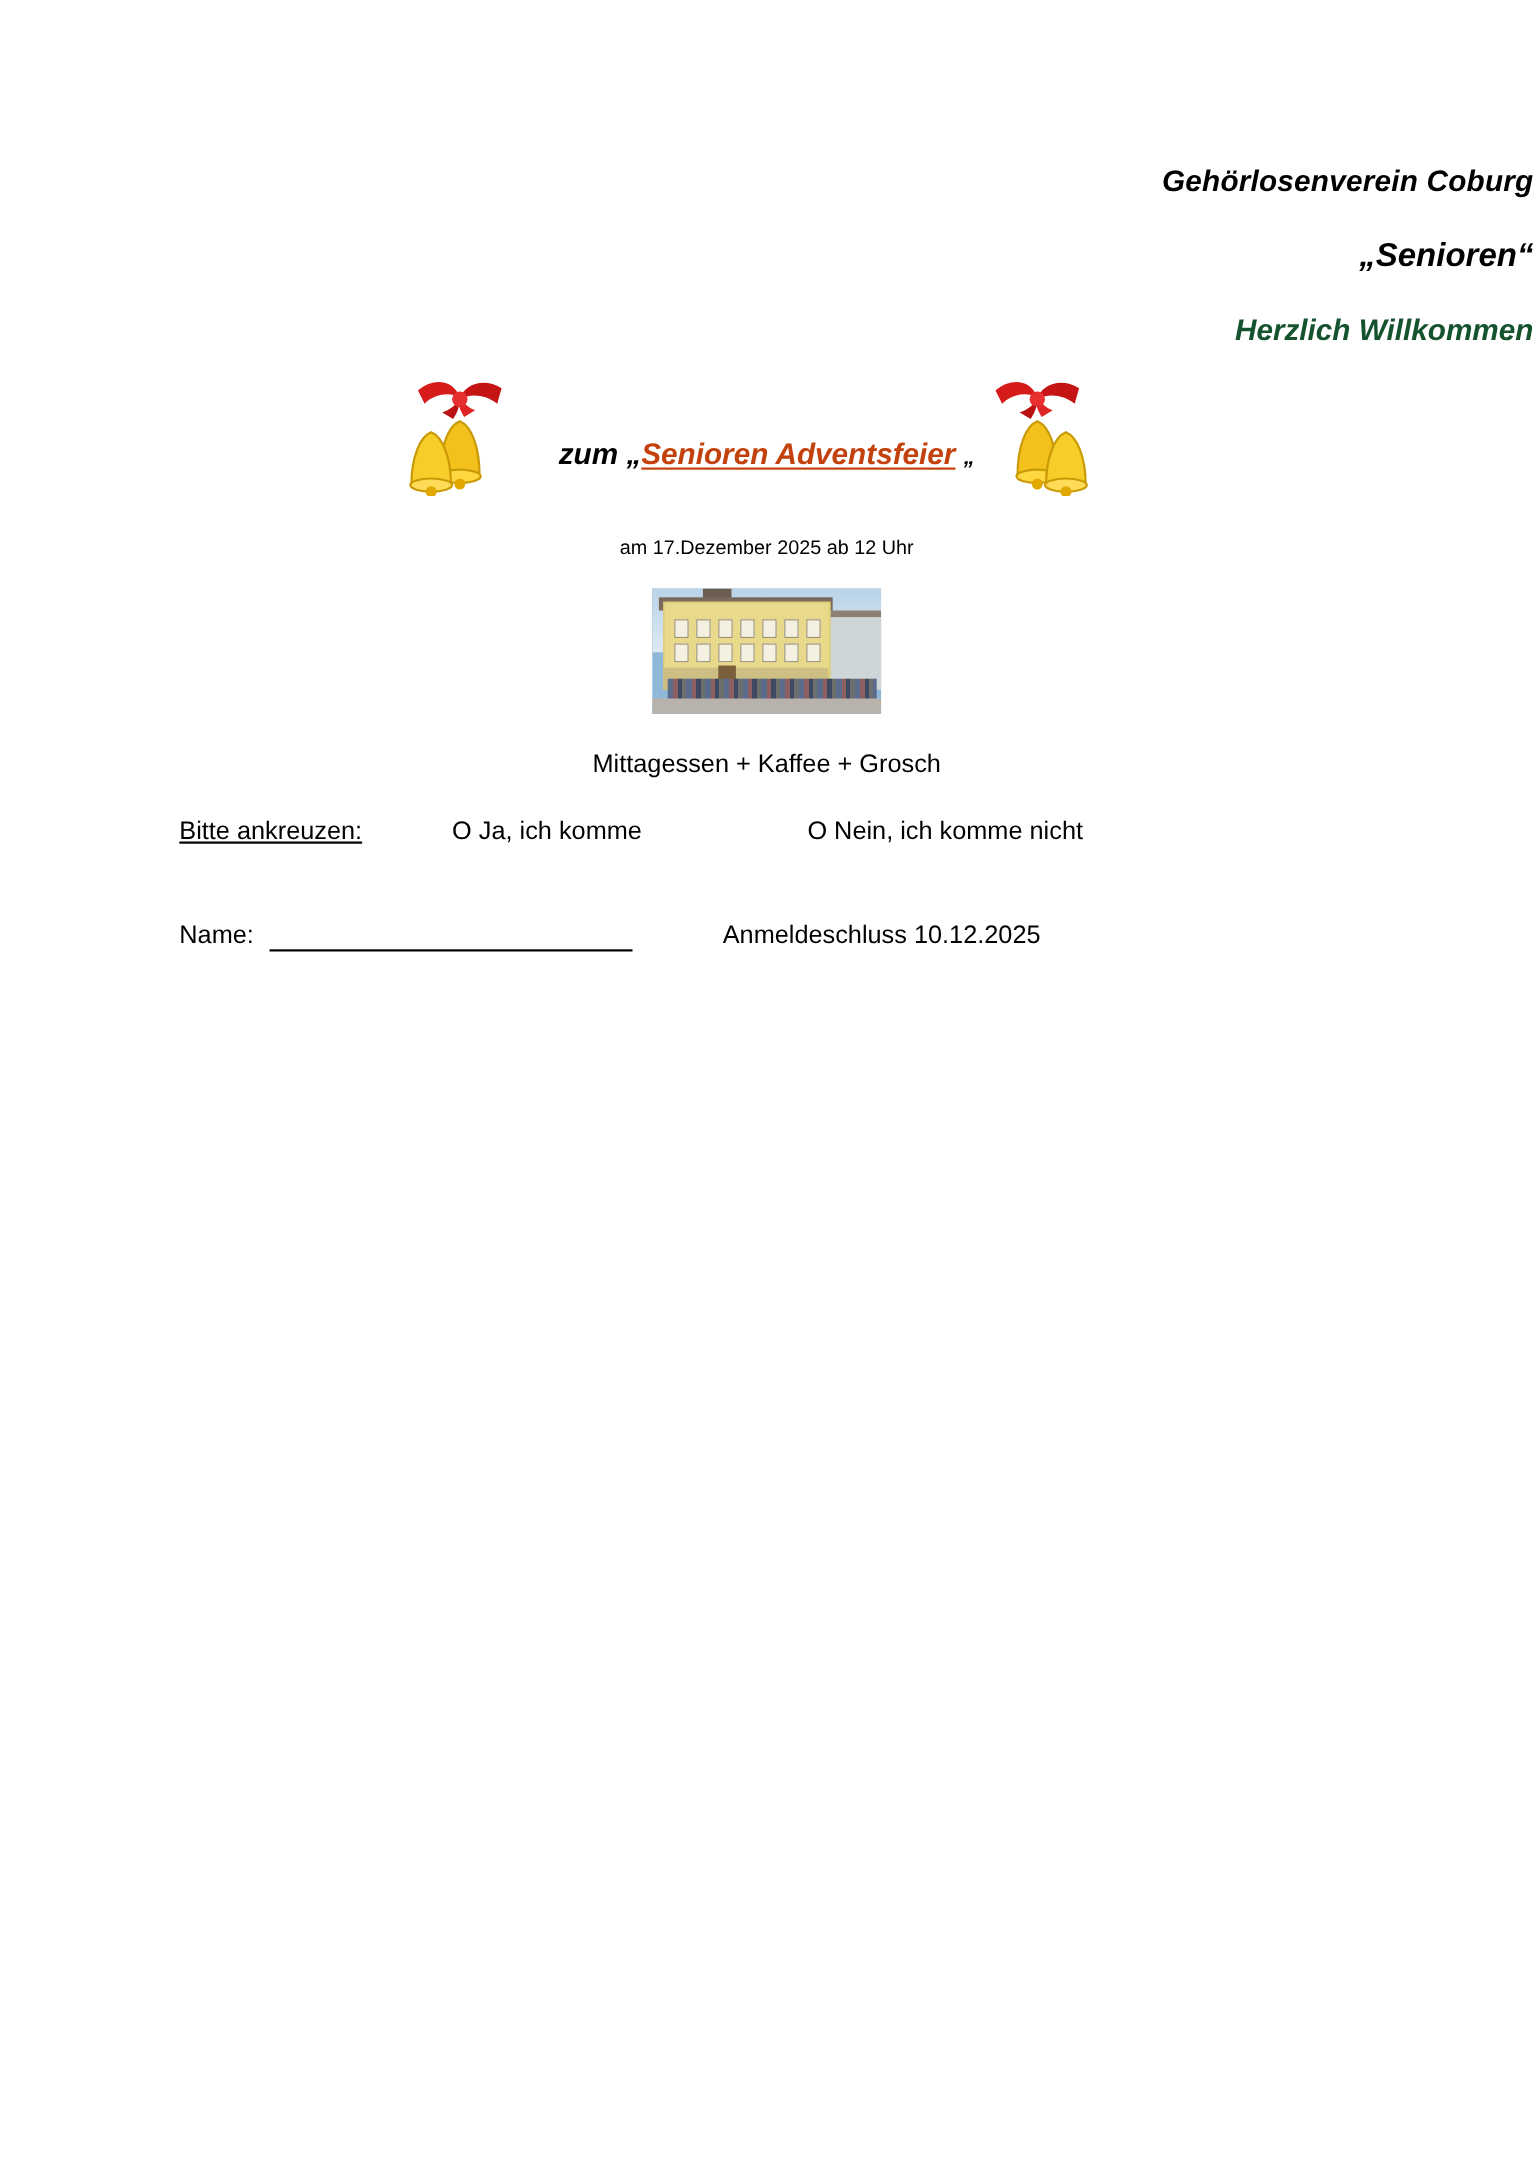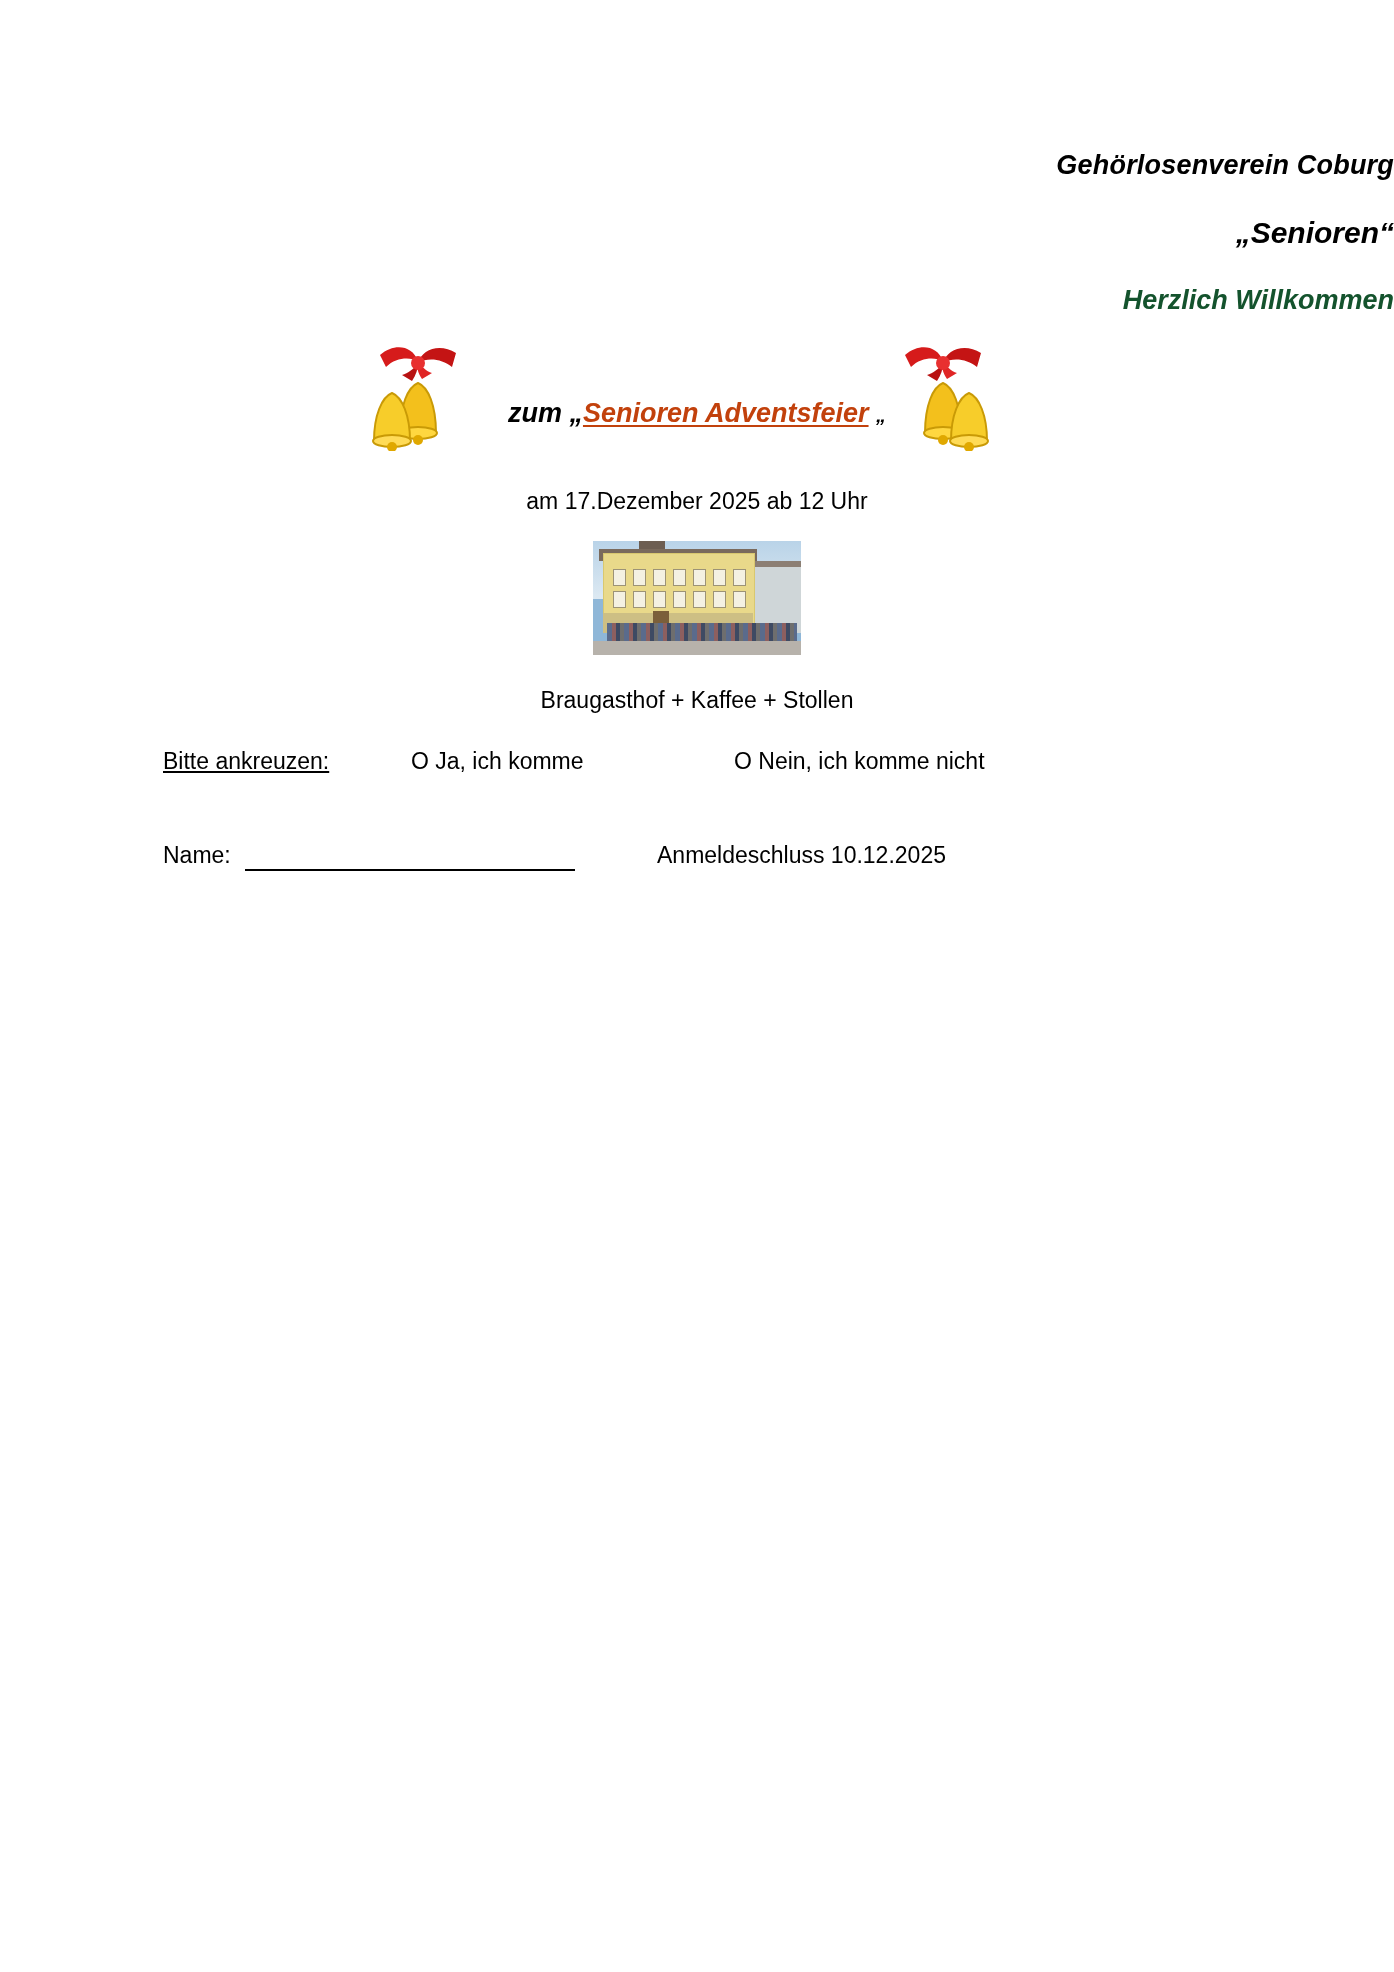--- a/index.html
+++ b/index.html
@@ -83,21 +83,21 @@
   }
   .zum-line .quote-small {
     font-size: 20px;
     font-weight: bold;
     font-style: italic;
   }
 
   
   .t-date {
     text-align: center;
-    font-size: 23px;
+    font-size: 18px;
     margin: 0;
     padding-top: 22px;
   }
   .t-place {
     text-align: center;
     font-size: 23px;
     margin: 0;
     padding-top: 26px;
   }
 
@@ -275,21 +275,21 @@
       <div class="ph-win" style="left:100px; top:50px;"></div>
       <div class="ph-win" style="left:120px; top:50px;"></div>
       <div class="ph-win" style="left:140px; top:50px;"></div>
       <div class="ph-base"></div>
       <div class="ph-door"></div>
       <div class="ph-people"></div>
       <div class="ph-ground"></div>
     </div>
   </div>
 
-  <div class="t-meal">Braugasthof + Kaffee + Stollen</div>
+  <div class="t-meal">Mittagessen + Kaffee + Grosch</div>
 
   <div class="row-cross">
     <span class="c-label">Bitte ankreuzen:</span>
     <span class="c-yes">O  Ja, ich komme</span>
     <span class="c-no">O  Nein, ich komme nicht</span>
   </div>
 
   <div class="row-name">
     <span class="n-label">Name:</span>
     <span class="n-rule"></span>

